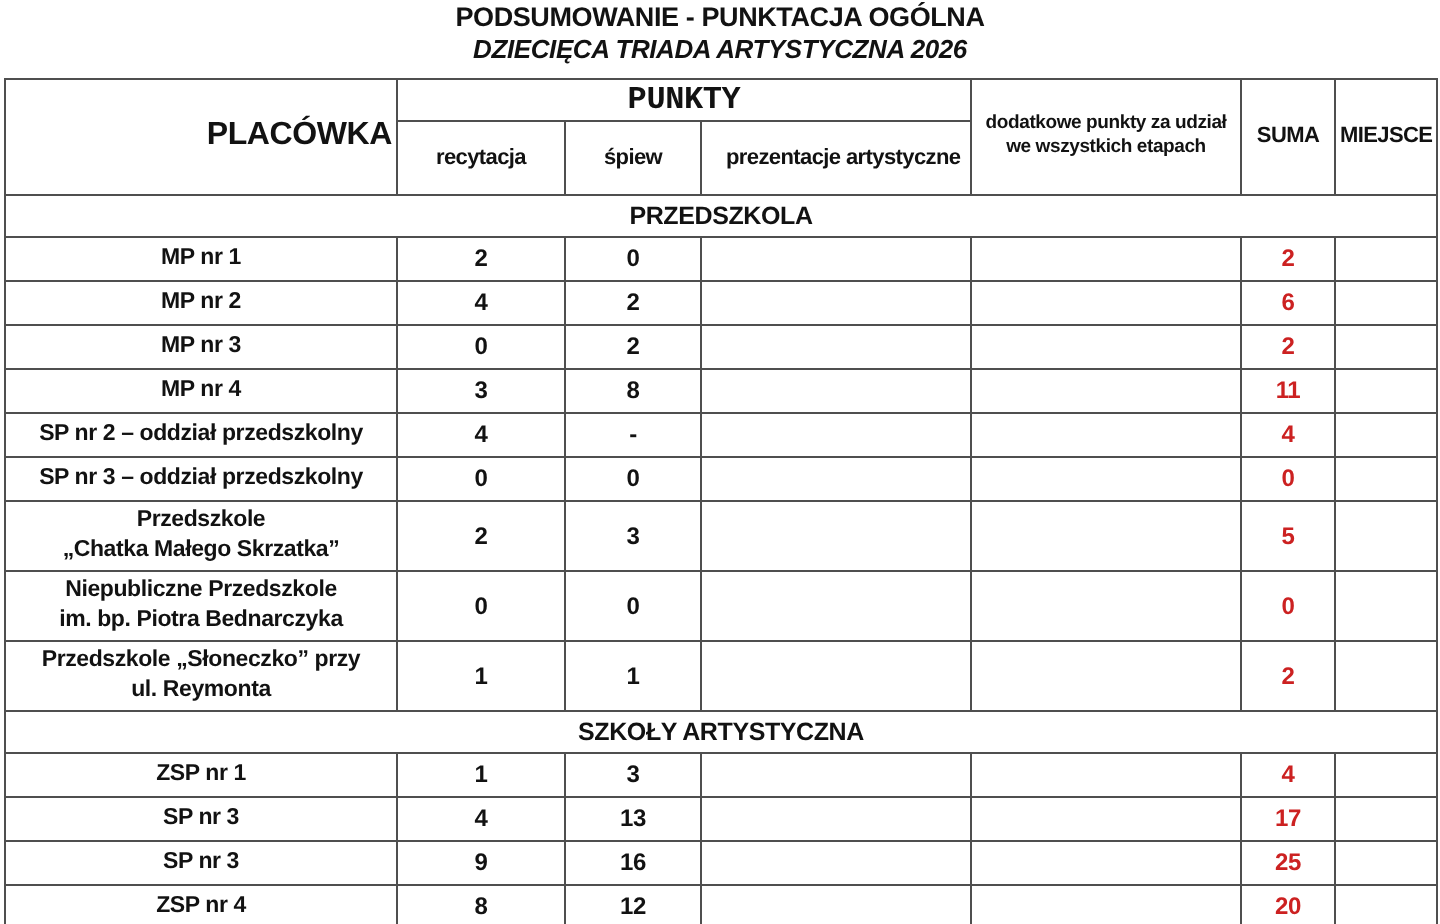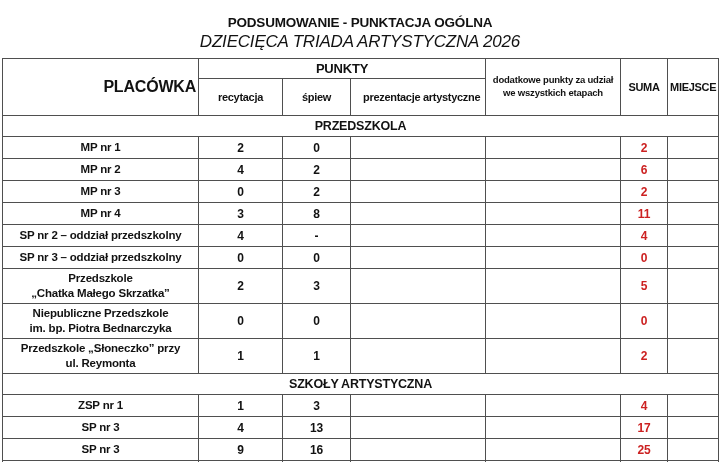--- a/index.html
+++ b/index.html
@@ -6,44 +6,44 @@
   html, body { margin: 0; padding: 0; }
   body {
     width: 720px; height: 462px;
     background: #ffffff;
     font-family: "Liberation Sans", sans-serif;
     color: #121212;
     letter-spacing: -0.2px;
   }
   .page { width: 720px; height: 462px; overflow: hidden; }
 
-  .title-block { text-align: center; padding: 14px 0 5px; line-height: 1.28; }
+  .title-block { text-align: center; padding: 0 0 5px; line-height: 1.28; }
   .doc-title { font-weight: 700; font-size: 13.5px; }
-  .doc-subtitle { font-weight: 400; font-style: italic; font-size: 17px; }
+  .doc-subtitle { font-weight: 700; font-style: italic; font-size: 13px; }
 
   table.results {
     border-collapse: collapse;
     table-layout: fixed;
     width: 716px;
     margin: 0 2px;
   }
   th, td {
     border: 1px solid #4f4f4f;
     padding: 1px 2px;
     text-align: center;
     vertical-align: middle;
     font-weight: 700;
     overflow: hidden;
   }
   thead th { font-size: 12px; }
   tr.h1 { height: 20px; }
   tr.h2 { height: 28px; }
   tr.h2 th { font-size: 11px; letter-spacing: -0.3px; white-space: nowrap; padding: 12px; }
   .th-placowka { font-size: 16px; text-align: right; }
-  .th-punkty { font-size: 13px; }
+  .th-punkty { font-size: 16px; font-family: Liberation Mono, monospace; }
   .th-dodatkowe { font-size: 9.5px; white-space: pre-line; line-height: 1.35; letter-spacing: -0.2px; margin-top: 16px; }
   .th-suma, .th-miejsce { font-size: 11px; letter-spacing: -0.3px; }
 
   tr.section-row { height: 21px; }
   tr.section-row td { font-size: 12.5px; }
 
   tr.data-row { height: 22px; }
   tr.data-row.tall { height: 35px; }
   td.c-name { font-size: 11.5px; white-space: pre-line; line-height: 1.3; }
   td.c-num { font-size: 12px; }

